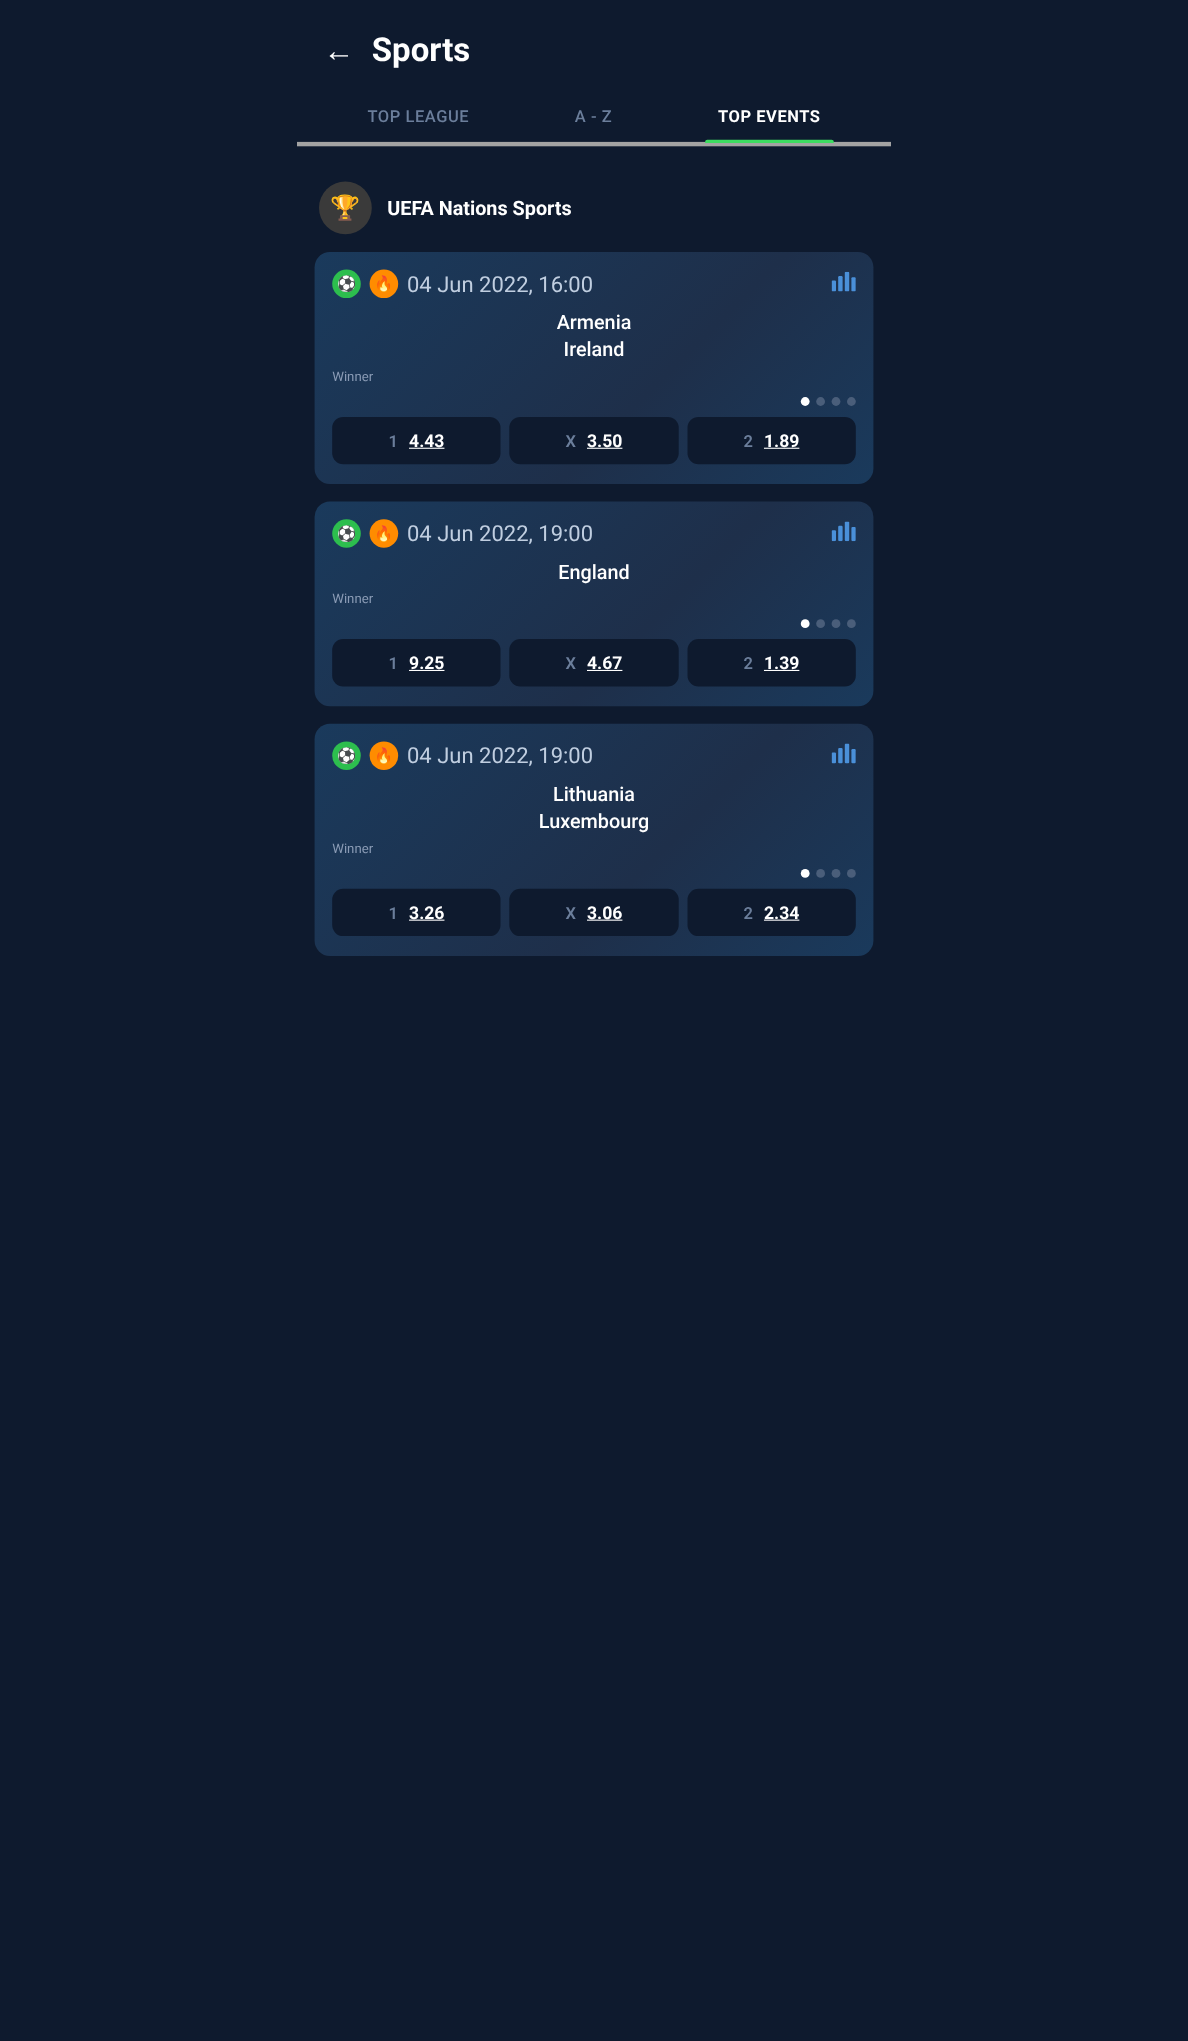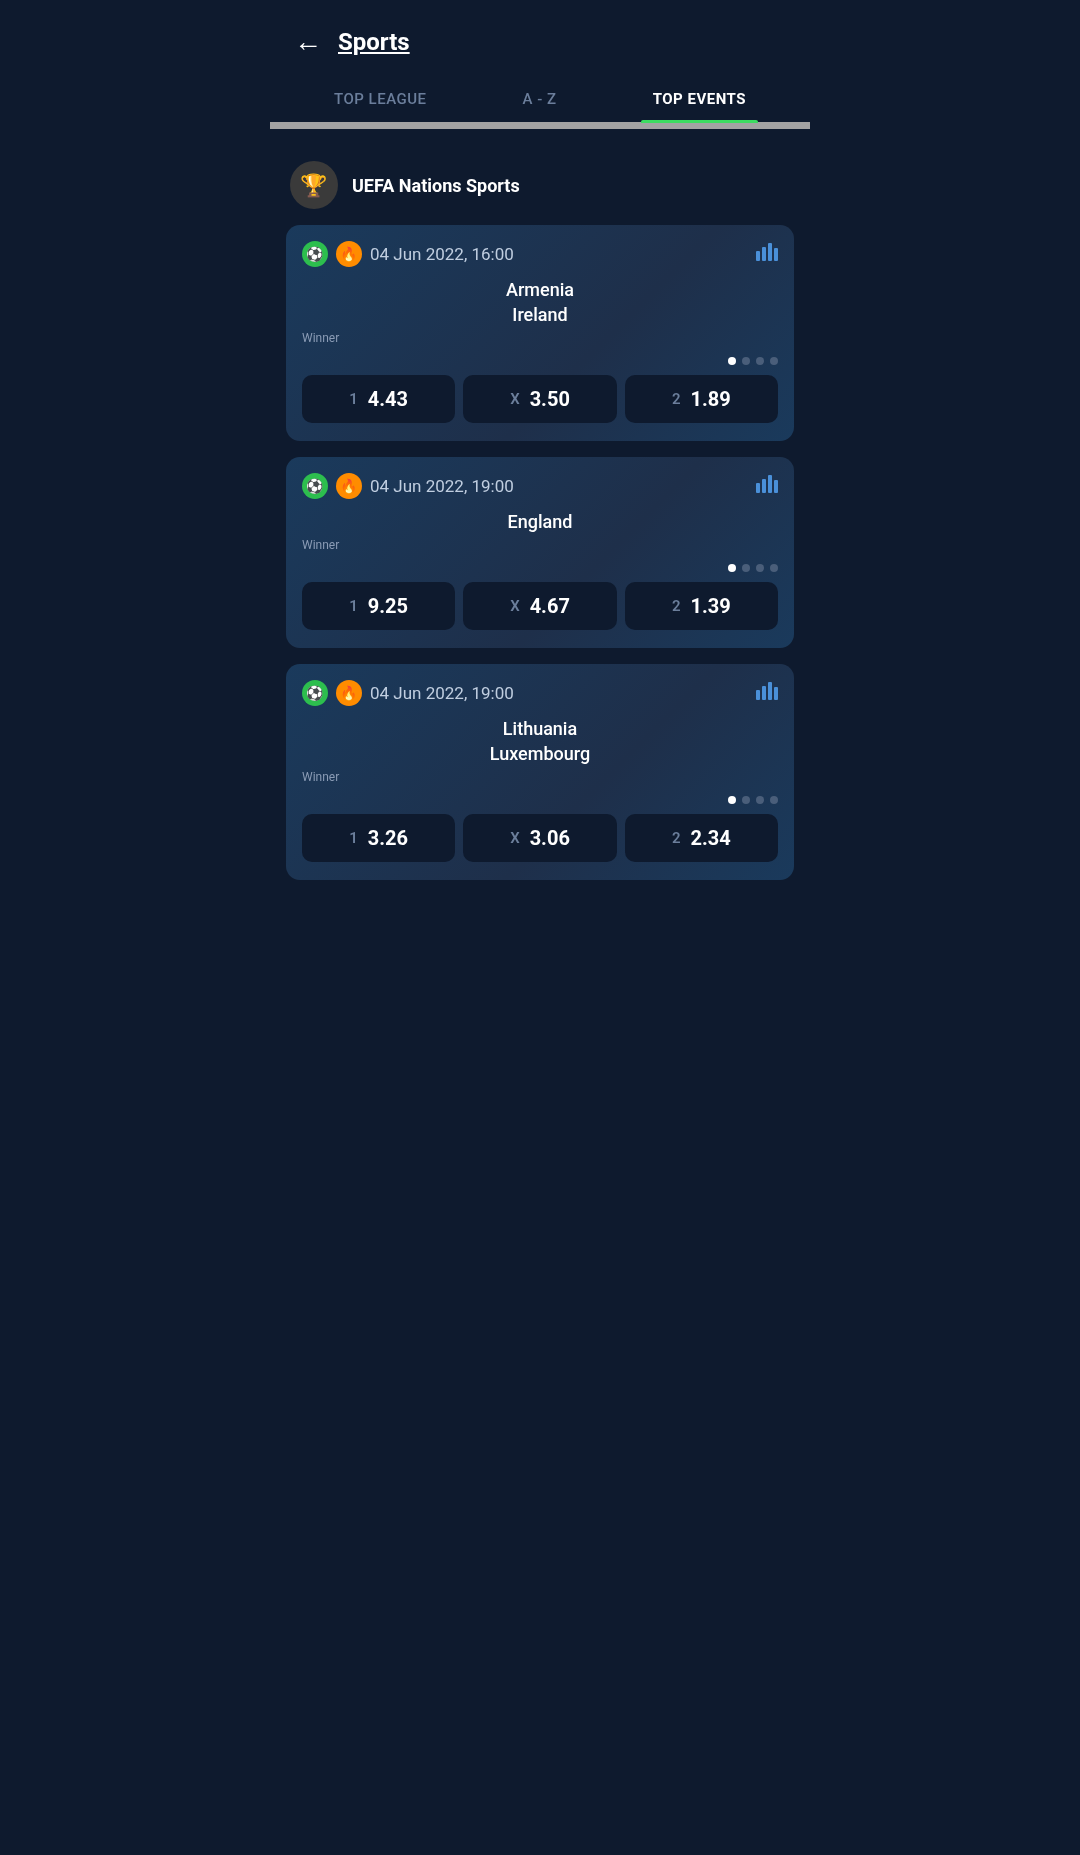--- a/index.html
+++ b/index.html
@@ -22,33 +22,32 @@
       padding: 28px 24px 20px;
       gap: 16px;
     }
     .back-btn {
       font-size: 28px;
       color: #ffffff;
       cursor: pointer;
       line-height: 1;
     }
     .page-title {
-      font-size: 24px;
+      font-size: 30px;
       font-weight: 700;
       color: #ffffff;
-      text-decoration: underline;
     }
 
     
     .tabs {
       display: flex;
       justify-content: space-around;
       align-items: center;
       padding: 0 16px;
-      border-bottom: 7px solid #a3a3a3;
+      border-bottom: 4px solid #a3a3a3;
       margin-bottom: 24px;
     }
     .tab {
       padding: 14px 12px;
       font-size: 15px;
       font-weight: 500;
       color: #6b7e9b;
       cursor: pointer;
       position: relative;
       letter-spacing: 0.5px;
@@ -124,21 +123,21 @@
       width: 26px;
       height: 26px;
       background: #ff8c00;
       border-radius: 50%;
       display: flex;
       align-items: center;
       justify-content: center;
       font-size: 14px;
     }
     .event-time {
-      font-size: 17px;
+      font-size: 20px;
       color: #c0cee0;
       font-weight: 400;
     }
     .stats-icon {
       color: #4a90d9;
       font-size: 18px;
     }
 
     .team-name {
       font-size: 18px;
@@ -185,23 +184,24 @@
       justify-content: center;
       gap: 10px;
       cursor: pointer;
     }
     .odds-label {
       font-size: 15px;
       font-weight: 600;
       color: #6b7e9b;
     }
     .odds-value {
-      font-size: 20px;
+      font-size: 16px;
       font-weight: 700;
       color: #ffffff;
+      text-decoration: underline;
     }
   </style>
 </head>
 <body>
 
 <div class="header">
   <span class="back-btn">←</span>
   <span class="page-title">Sports</span>
 </div>
 

